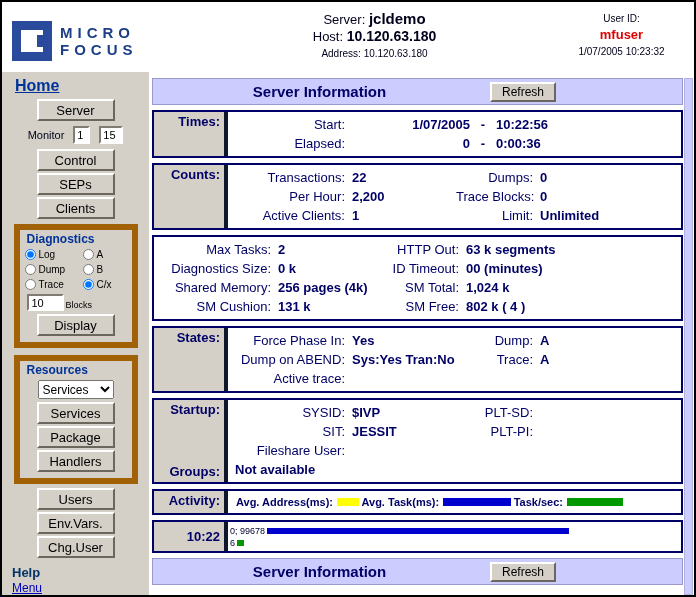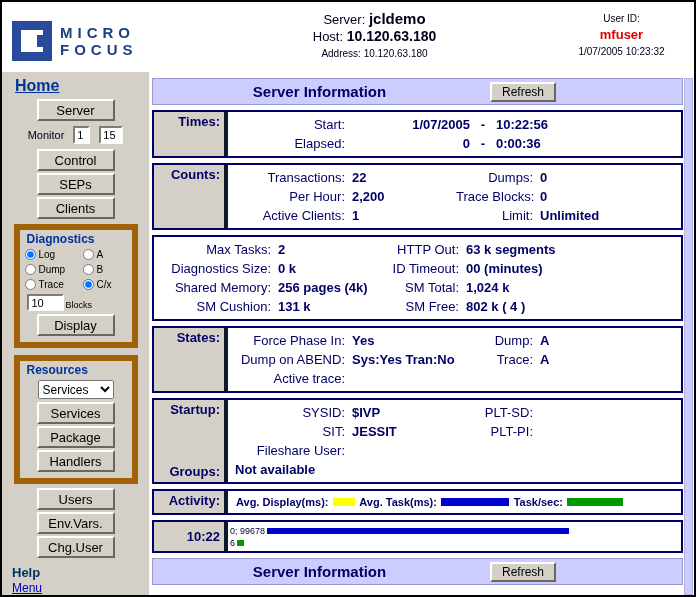--- a/index.html
+++ b/index.html
@@ -311,21 +311,21 @@
               <span class="dv"></span>
             </div>
             <div class="groups-value">Not available</div>
           </div>
         </div>
 
         <div class="section">
           <div class="slabel">Activity:</div>
           <div class="scontent legend">
             <div class="legend-item">
-              <span>Avg. Display(ms):</span>
+              <span>Avg. Address(ms):</span>
               <span class="legend-swatch sw0" style="background: rgb(255, 255, 0);"></span>
             </div>
             <div class="legend-item">
               <span>Avg. Task(ms):</span>
               <span class="legend-swatch sw1" style="background: rgb(0, 0, 204);"></span>
             </div>
             <div class="legend-item">
               <span>Task/sec:</span>
               <span class="legend-swatch sw2" style="background: rgb(0, 153, 0);"></span>
             </div>

